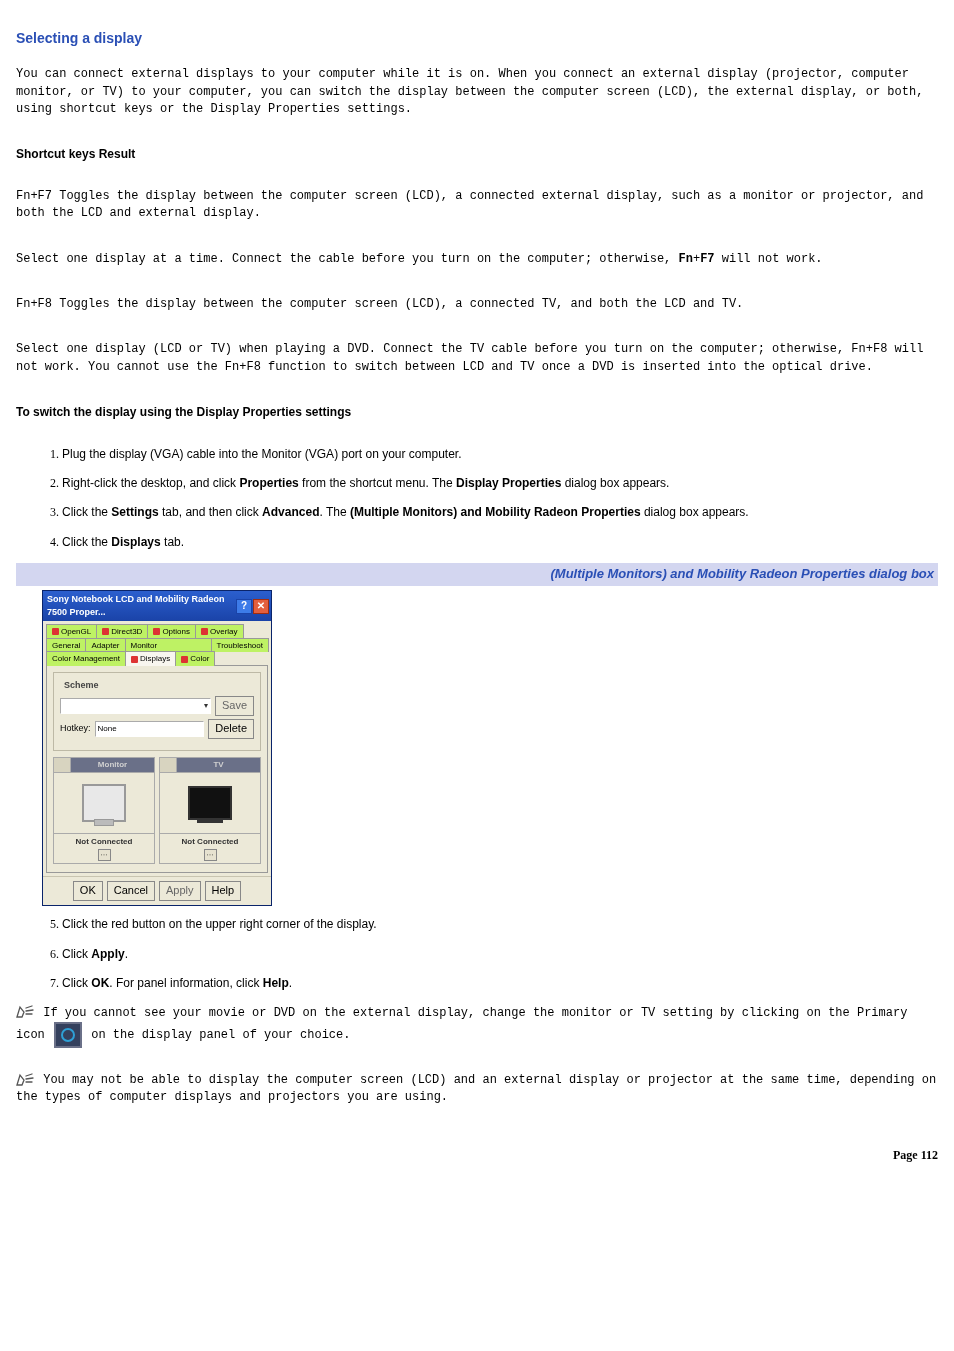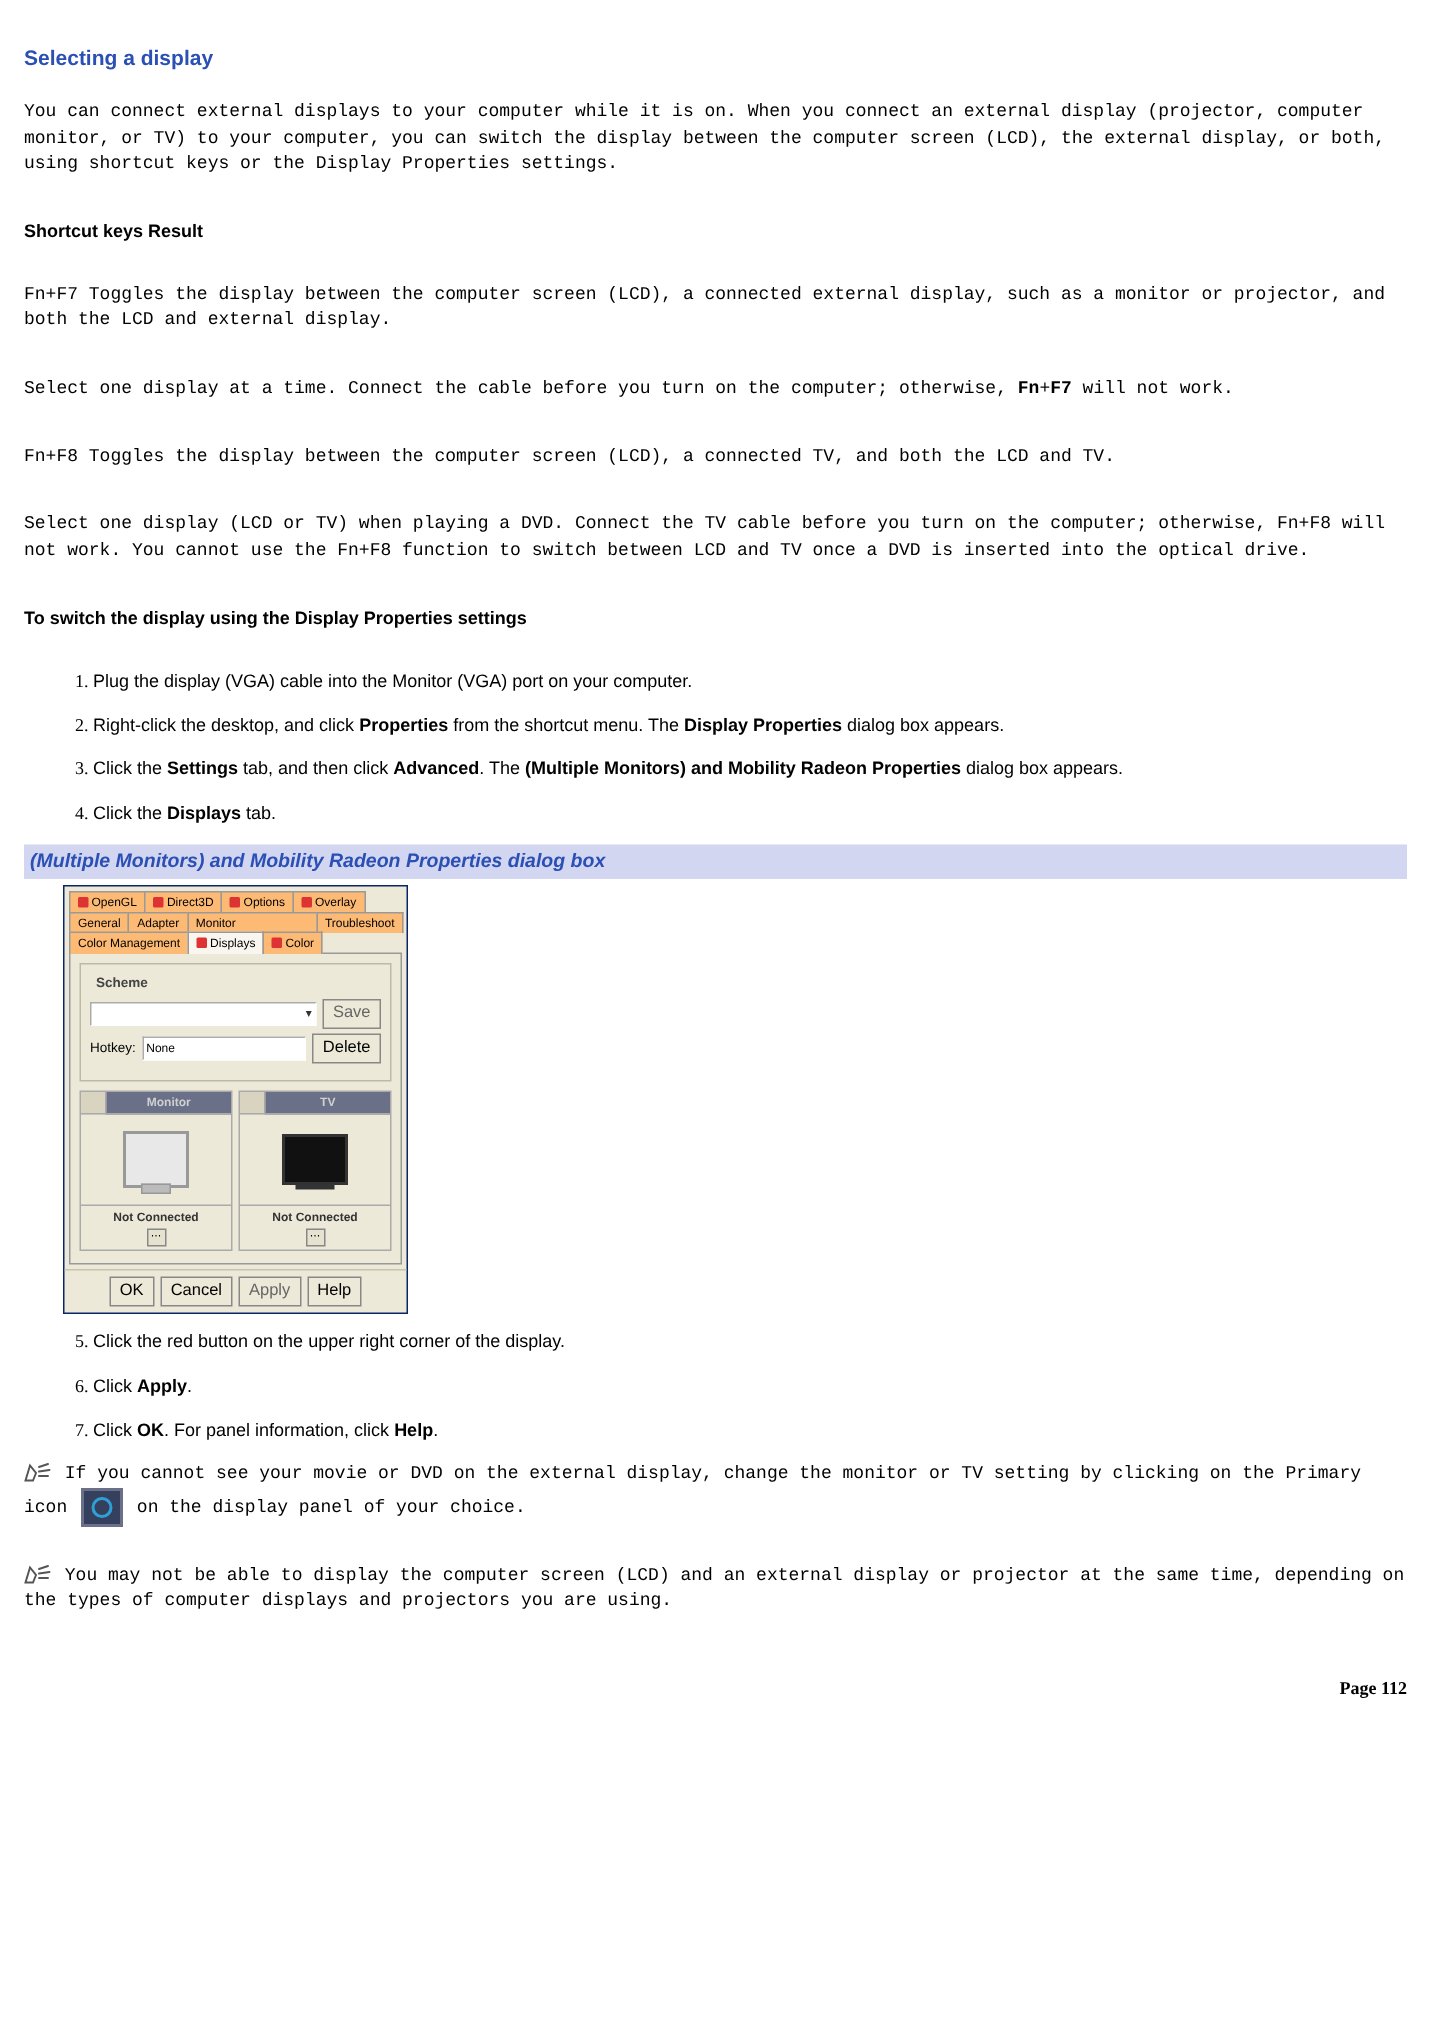--- a/index.html
+++ b/index.html
@@ -25,20 +25,21 @@
   ol li { margin-bottom: 12px; font-family: Verdana, Arial, sans-serif; }
   ol li::marker { font-family: "Times New Roman", serif; font-size: 12px; }
   .caption-bar {
     background: #d3d6f0;
     color: #2a4fb5;
     font-weight: bold;
     font-style: italic;
     font-size: 13px;
     padding: 2px 4px;
     margin: 6px 0 4px 0;
+    text-align: right;
   }
   .dialog-wrap { margin: 0 0 10px 26px; }
   .dialog {
     width: 228px;
     border: 1px solid #0a246a;
     background: #ece9d8;
     font-size: 9px;
   }
   .dialog .titlebar {
     background: linear-gradient(#2b5fce, #1a43a8);
@@ -52,21 +53,21 @@
   }
   .titlebar .tbtns { display:flex; gap:0; }
   .tbtns span {
     width:14px; height:13px; display:inline-flex; align-items:center; justify-content:center;
     font-size:10px; font-weight:bold; margin-left:1px;
   }
   .help-btn { background:#3d7be8; color:#fff; border:1px solid #1a43a8; }
   .close-btn { background:#e35f3e; color:#fff; border:1px solid #a02c10; }
   .tabs { display:flex; flex-wrap:wrap; padding: 3px 3px 0 3px; gap:0; }
   .tabs .tab {
-    border:1px solid #999; border-bottom:none; background:#fdba74;
+    border:1px solid #999; border-bottom:none; background:#bef264;
     padding:1px 5px; font-size:8px; margin-right:-1px; margin-bottom:-1px;
     display:inline-flex; align-items:center; gap:2px;
   }
   .tabs .tab.active { background:#f8f6ef; }
   .ati-dot { width:7px;height:7px;background:#d33;border-radius:1px;display:inline-block; }
   .tab-body {
     border:1px solid #999; margin:0 3px 3px 3px; background:#ece9d8;
     padding:6px 6px 8px 6px;
   }
   .group { border:1px solid #bdb9a6; padding:6px 6px 8px 6px; margin-bottom:6px; }
@@ -149,20 +150,27 @@
   </li>
   <li>
     <span>Click the </span><span class="bold">Displays</span><span> tab.</span>
   </li>
 </ol>
 
 <div class="caption-bar">(Multiple Monitors) and Mobility Radeon Properties dialog box</div>
 
 <div class="dialog-wrap">
   <div class="dialog">
+    <div class="titlebar">
+      <span>Sony Notebook LCD and Mobility Radeon 7500 Proper...</span>
+      <span class="tbtns">
+        <span class="help-btn">?</span>
+        <span class="close-btn">✕</span>
+      </span>
+    </div>
     <div class="tabs">
       <span class="tab">
           <span class="ati-dot"></span>
           <span>OpenGL</span>
         </span>
       <span class="tab">
           <span class="ati-dot"></span>
           <span>Direct3D</span>
         </span>
       <span class="tab">

